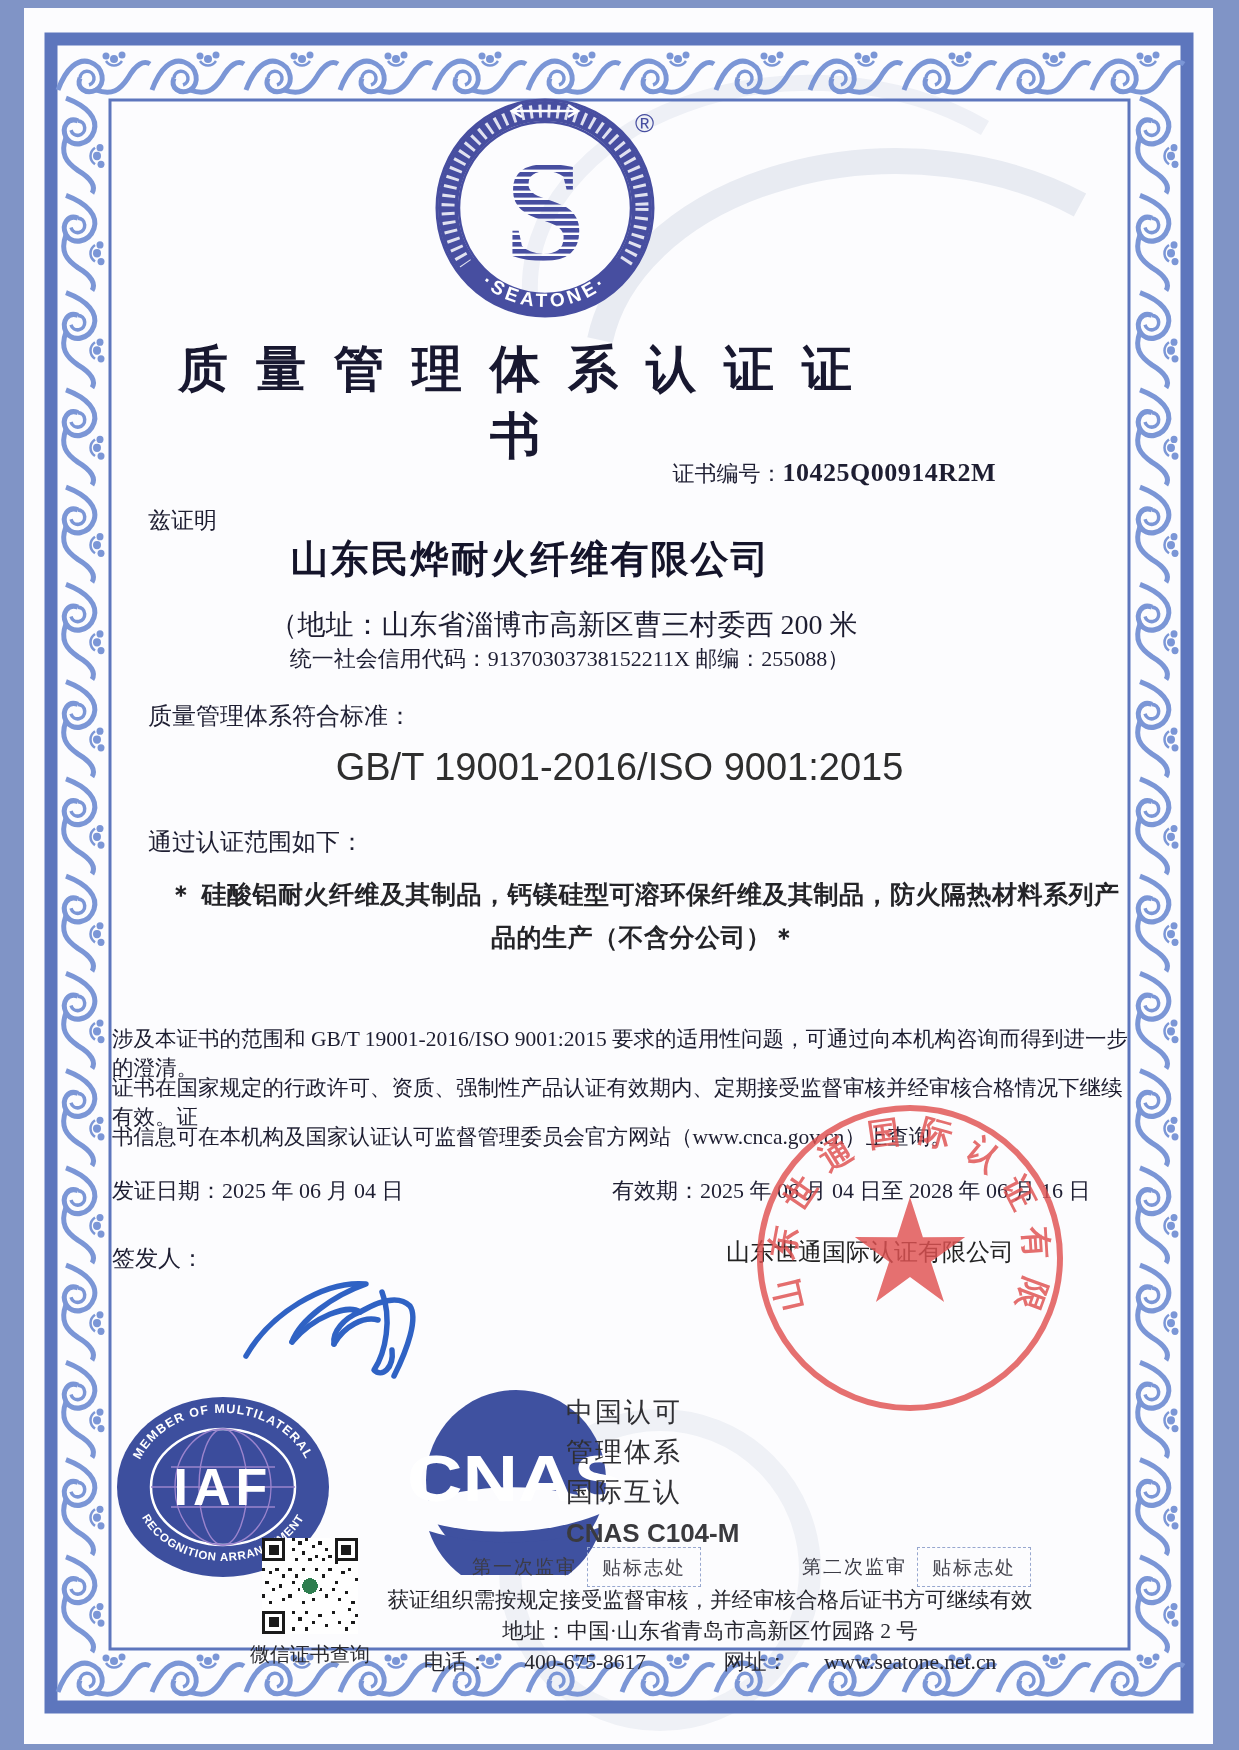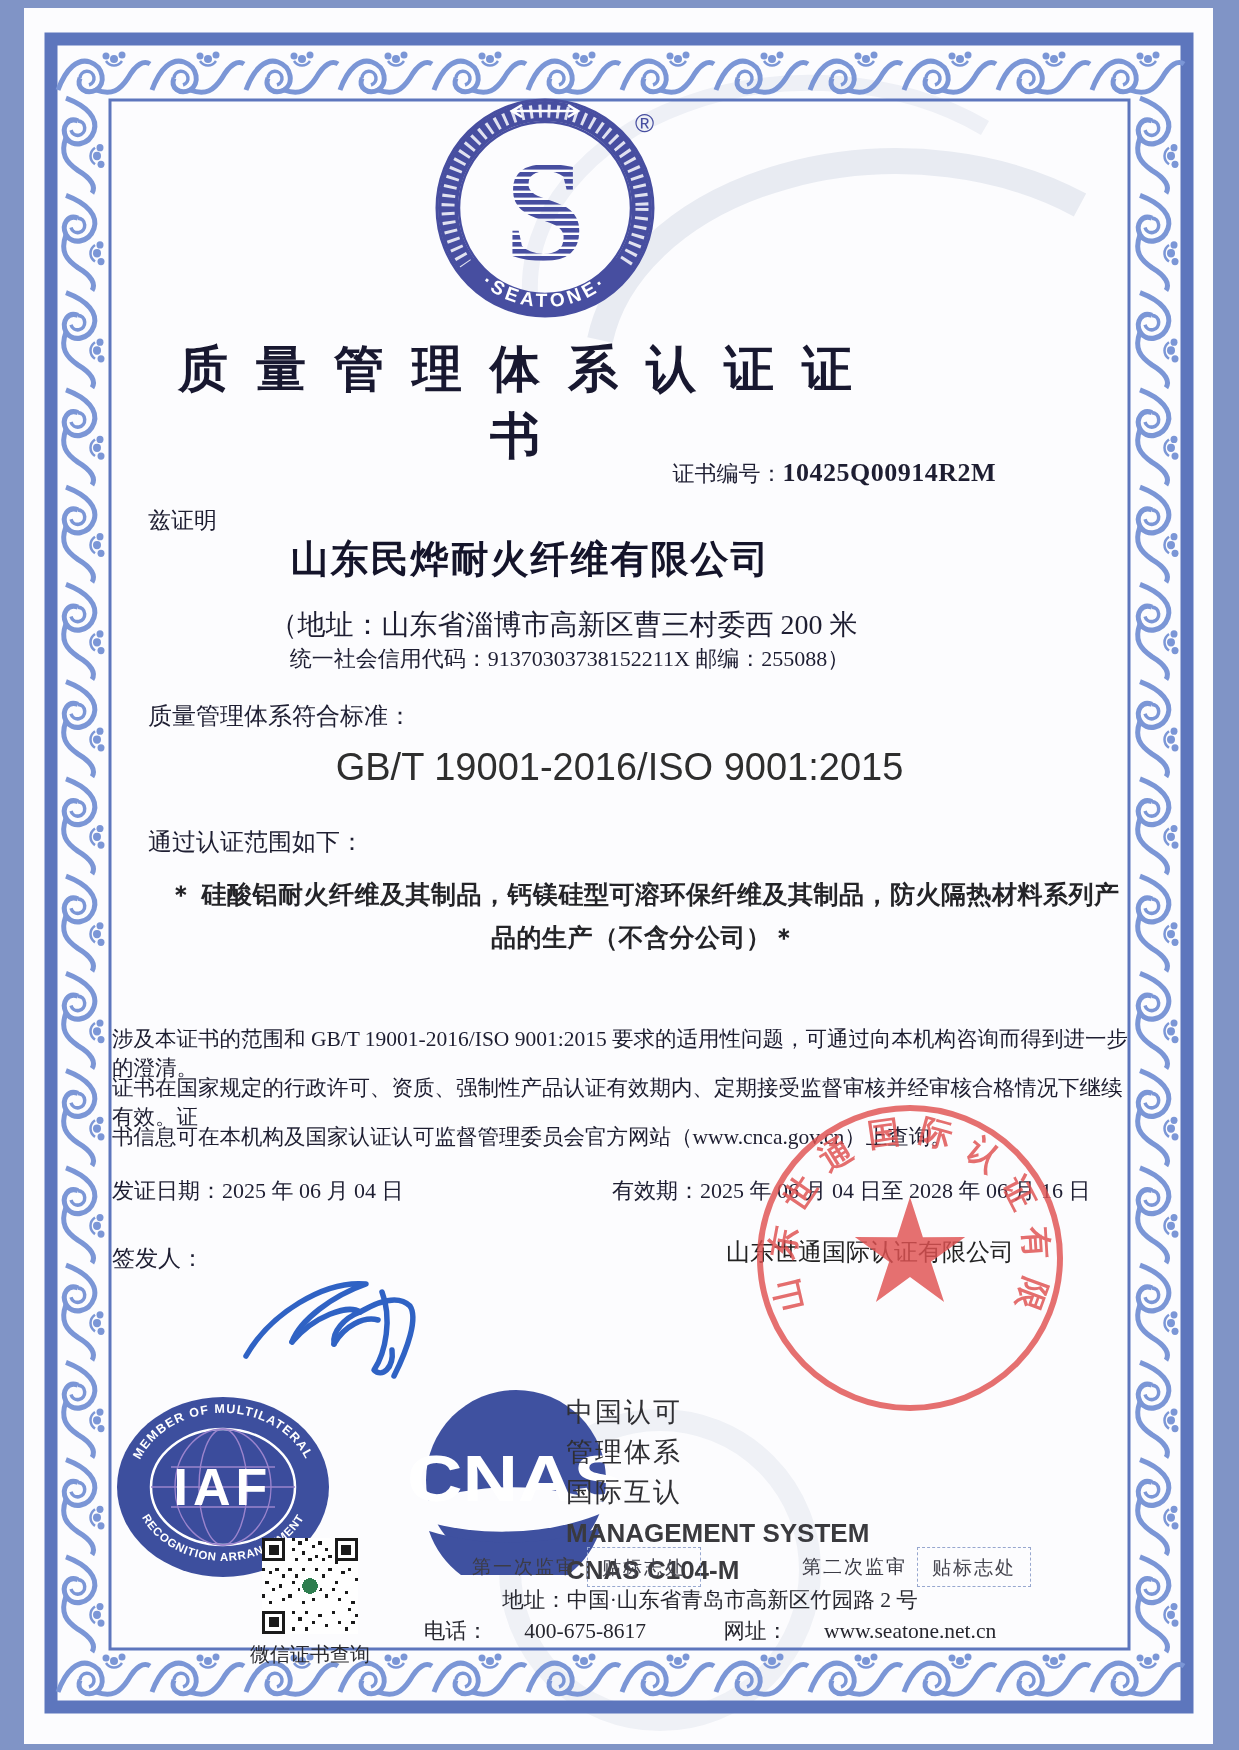--- a/index.html
+++ b/index.html
@@ -214,21 +214,20 @@
     <circle cx="131" cy="95" r="90" fill="#3f51a0"></circle>
     <path d="M32,120 C88,96 168,96 230,122 C172,152 92,152 40,136 Z" fill="#fcfcfe"></path>
     <path d="M44,146 A90,90 0 0 0 216,142 C162,162 96,162 44,146 Z" fill="#3f51a0"></path>
     <text x="131" y="116" text-anchor="middle" font-family="Liberation Sans, DejaVu Sans, sans-serif" font-size="64" font-weight="bold" fill="#ffffff" textLength="218" lengthAdjust="spacingAndGlyphs">CNAS</text>
   </svg>
 
   <div class="abs cnas-block">
     <div class="zh">中国认可</div>
     <div class="zh">管理体系</div>
     <div class="zh">国际互认</div>
-    <div class="en">MANAGEMENT SYSTEM</div>
     <div class="en">CNAS C104-M</div>
   </div>
 
   <svg class="abs" style="left:262px;top:1538px" width="96" height="96" viewBox="0 0 29 29" shape-rendering="crispEdges">
     <rect width="29" height="29" fill="#ffffff"></rect>
     <g fill="#1a1a1a">
       <rect x="0" y="0" width="7" height="7"></rect>
         <rect x="22" y="0" width="7" height="7"></rect>
         <rect x="0" y="22" width="7" height="7"></rect>
       <rect x="1" y="1" width="5" height="5" fill="#ffffff"></rect>
@@ -307,20 +306,21 @@
   <div class="abs audit-row" style="left:462px">
     <span class="aud">第一次监审</span>
     <span class="stick">贴标志处</span>
   </div>
   <div class="abs audit-row" style="left:792px">
     <span class="aud">第二次监审</span>
     <span class="stick">贴标志处</span>
   </div>
 
   <div class="abs foot">
+    <div>获证组织需按规定接受监督审核，并经审核合格后证书方可继续有效</div>
     <div>地址：中国·山东省青岛市高新区竹园路 2 号</div>
     <div class="row2">
       <span><span>电话：</span><span>400-675-8617</span></span>
       <span><span>网址：</span><span>www.seatone.net.cn</span></span>
     </div>
   </div>
 
   <svg class="abs" style="left:735px;top:1083px;opacity:0.82" width="350" height="350" viewBox="0 0 350 350">
     <defs>
       <path id="sealArc" d="M69.9,224 A116,116 0 1 1 280.1,224" fill="none"></path>

